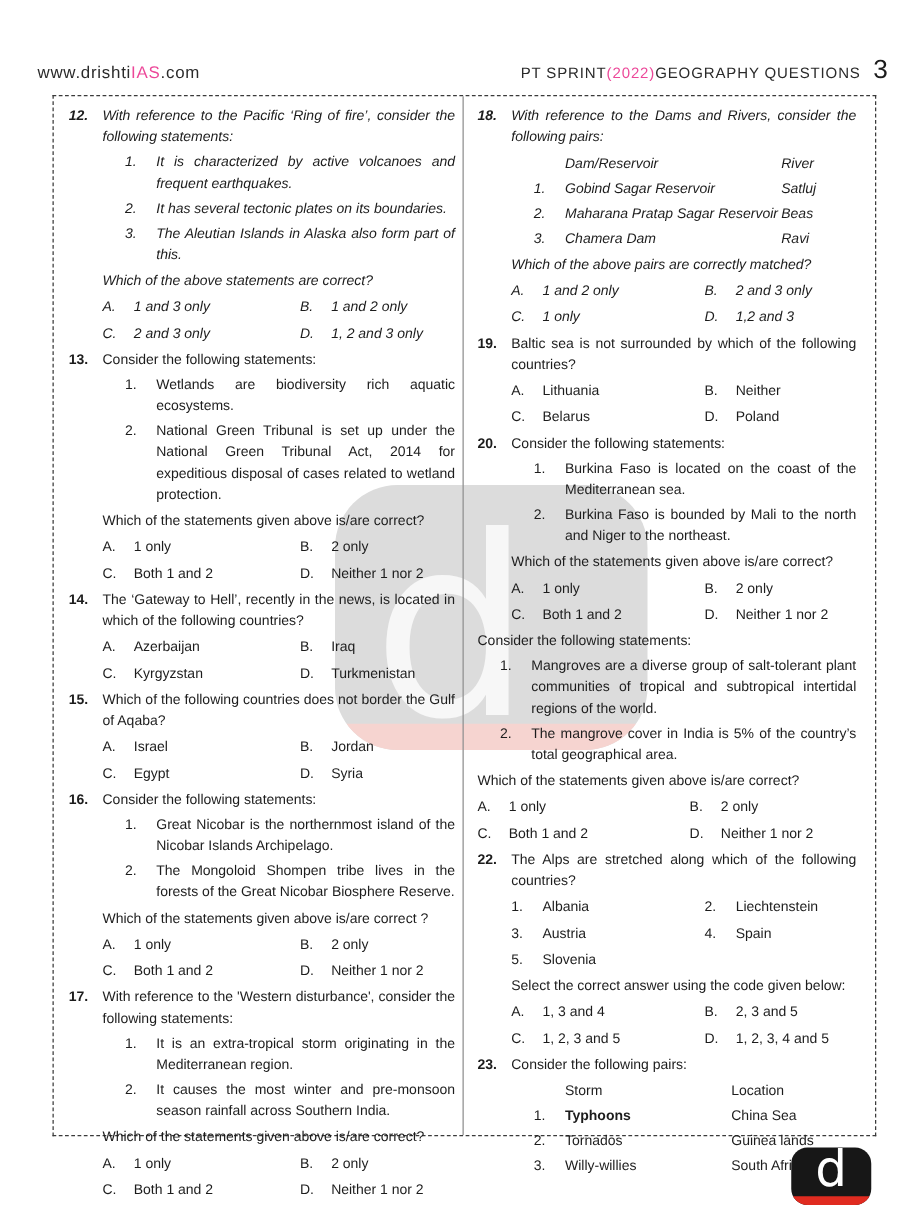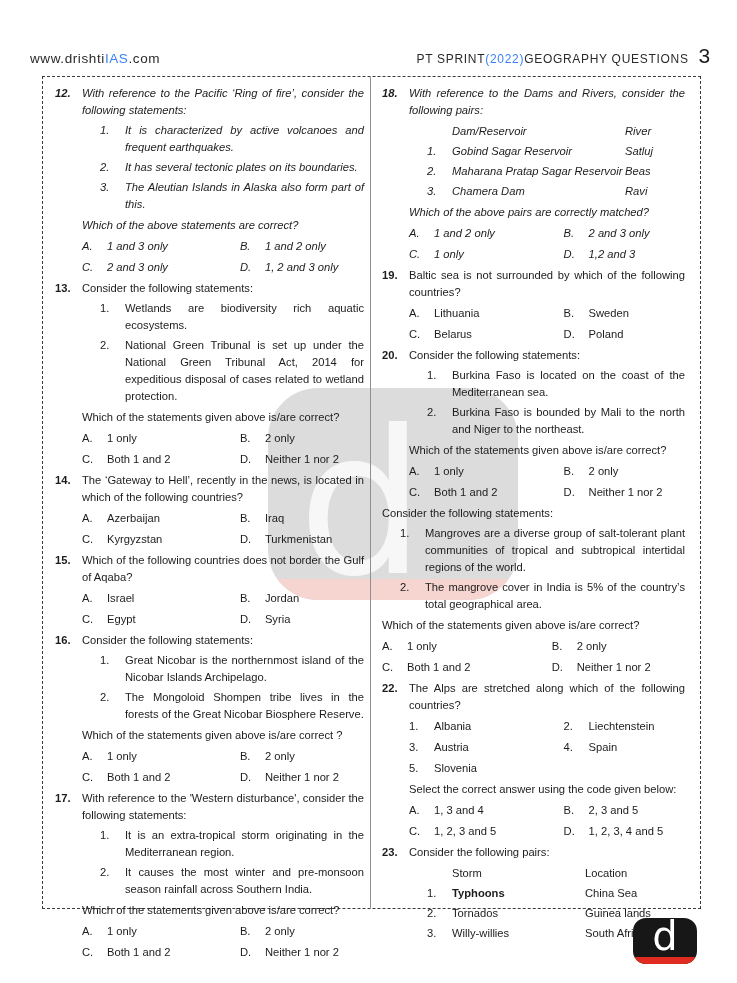--- a/index.html
+++ b/index.html
@@ -9,21 +9,21 @@
     font-family:"Liberation Sans", sans-serif;
   }
   
   .pg-header{
     position:absolute;top:44px;left:30px;right:26px;
     display:flex;justify-content:space-between;align-items:baseline;
     color:#2a2a2a;
   }
   .site{font-size:13.5px;letter-spacing:0.6px;}
   .title{font-size:12px;letter-spacing:0.7px;display:flex;align-items:baseline;}
-  .accent{color:#3b82f6;}
+  .accent{color:#ec4899;}
   .pageno{font-size:21px;margin-left:10px;color:#1c1c1c;}
   
   .wm{
     position:absolute;left:268px;top:388px;width:250px;height:212px;
     border-radius:50px;overflow:hidden;background:#dcdcdc;z-index:0;
   }
   .wm-strip{position:absolute;left:0;right:0;bottom:0;height:21px;background:#f6d4d0;}
   .wm-d{
     position:absolute;left:30px;top:16px;
     font-family:"DejaVu Sans", sans-serif;
@@ -339,21 +339,21 @@
         <div class="qn">19.</div>
         <div class="qb">
           <div class="stem">Baltic sea is not surrounded by which of the following countries?</div>
           <div class="optrow">
             <div class="opt">
               <div class="ol">A.</div>
               <div class="ot">Lithuania</div>
             </div>
             <div class="opt">
               <div class="ol">B.</div>
-              <div class="ot">Sweden</div>
+              <div class="ot">Neither</div>
             </div>
           </div>
           <div class="optrow">
             <div class="opt">
               <div class="ol">C.</div>
               <div class="ot">Belarus</div>
             </div>
             <div class="opt">
               <div class="ol">D.</div>
               <div class="ot">Poland</div>

